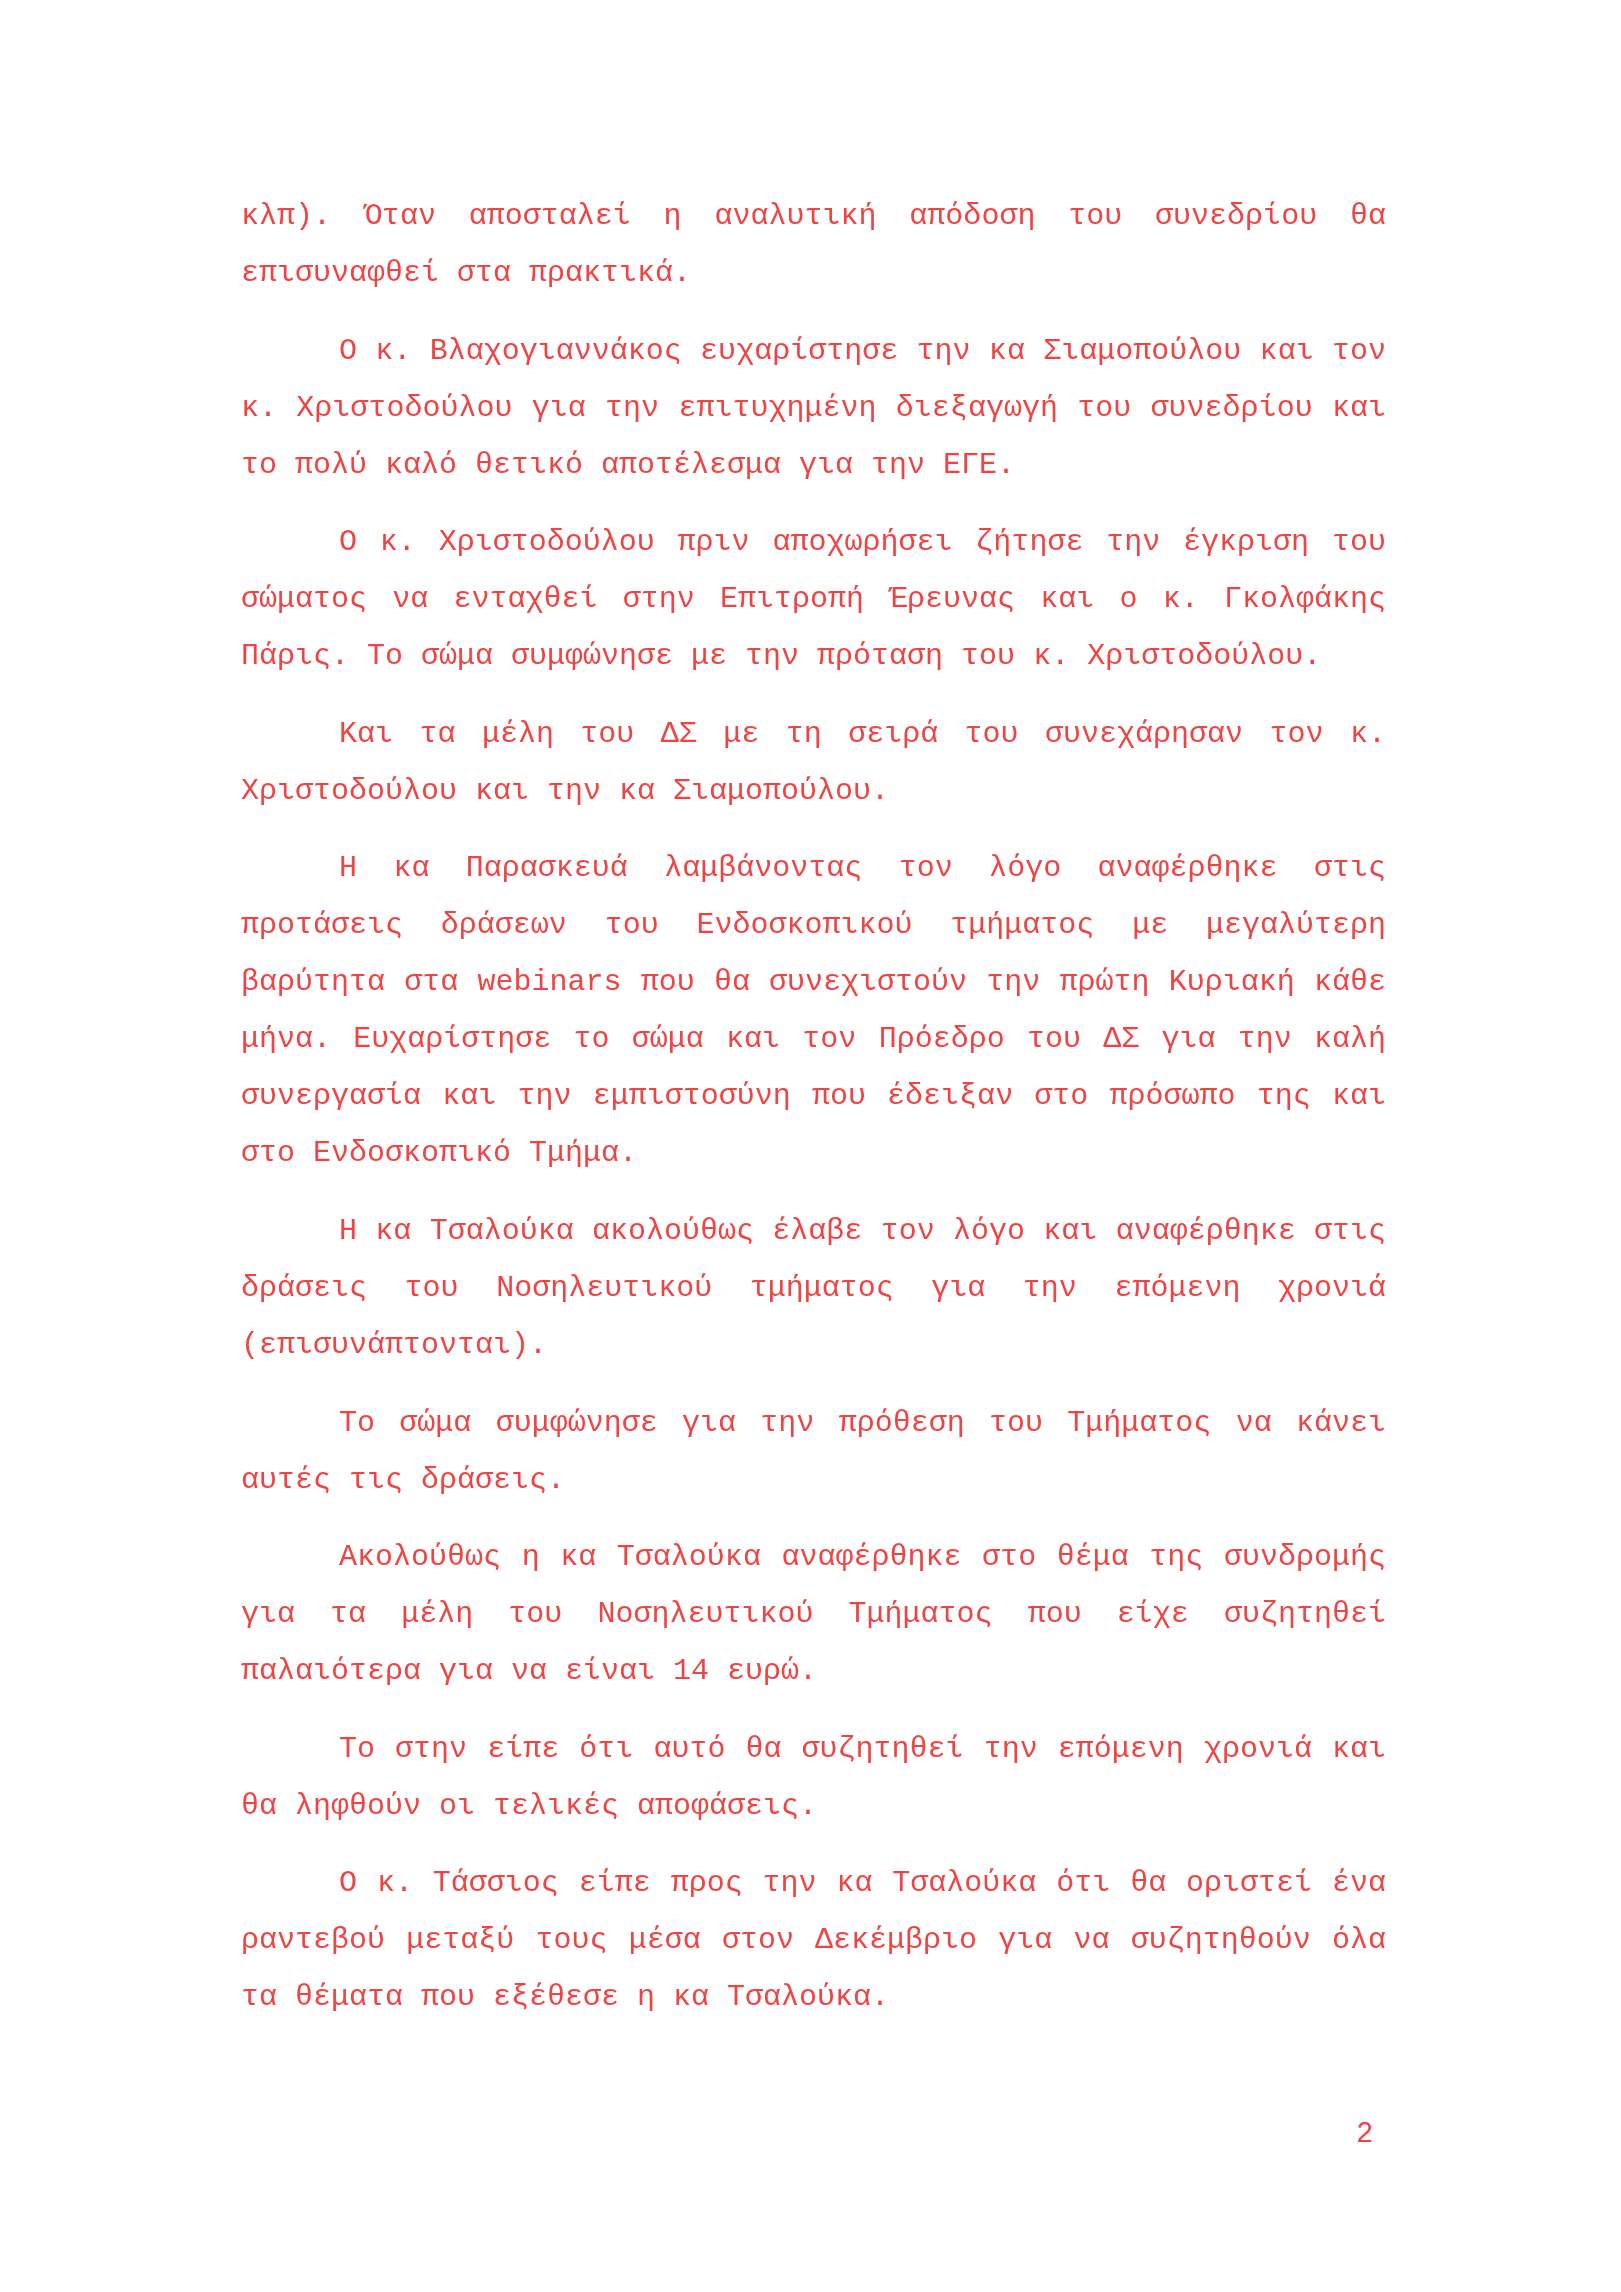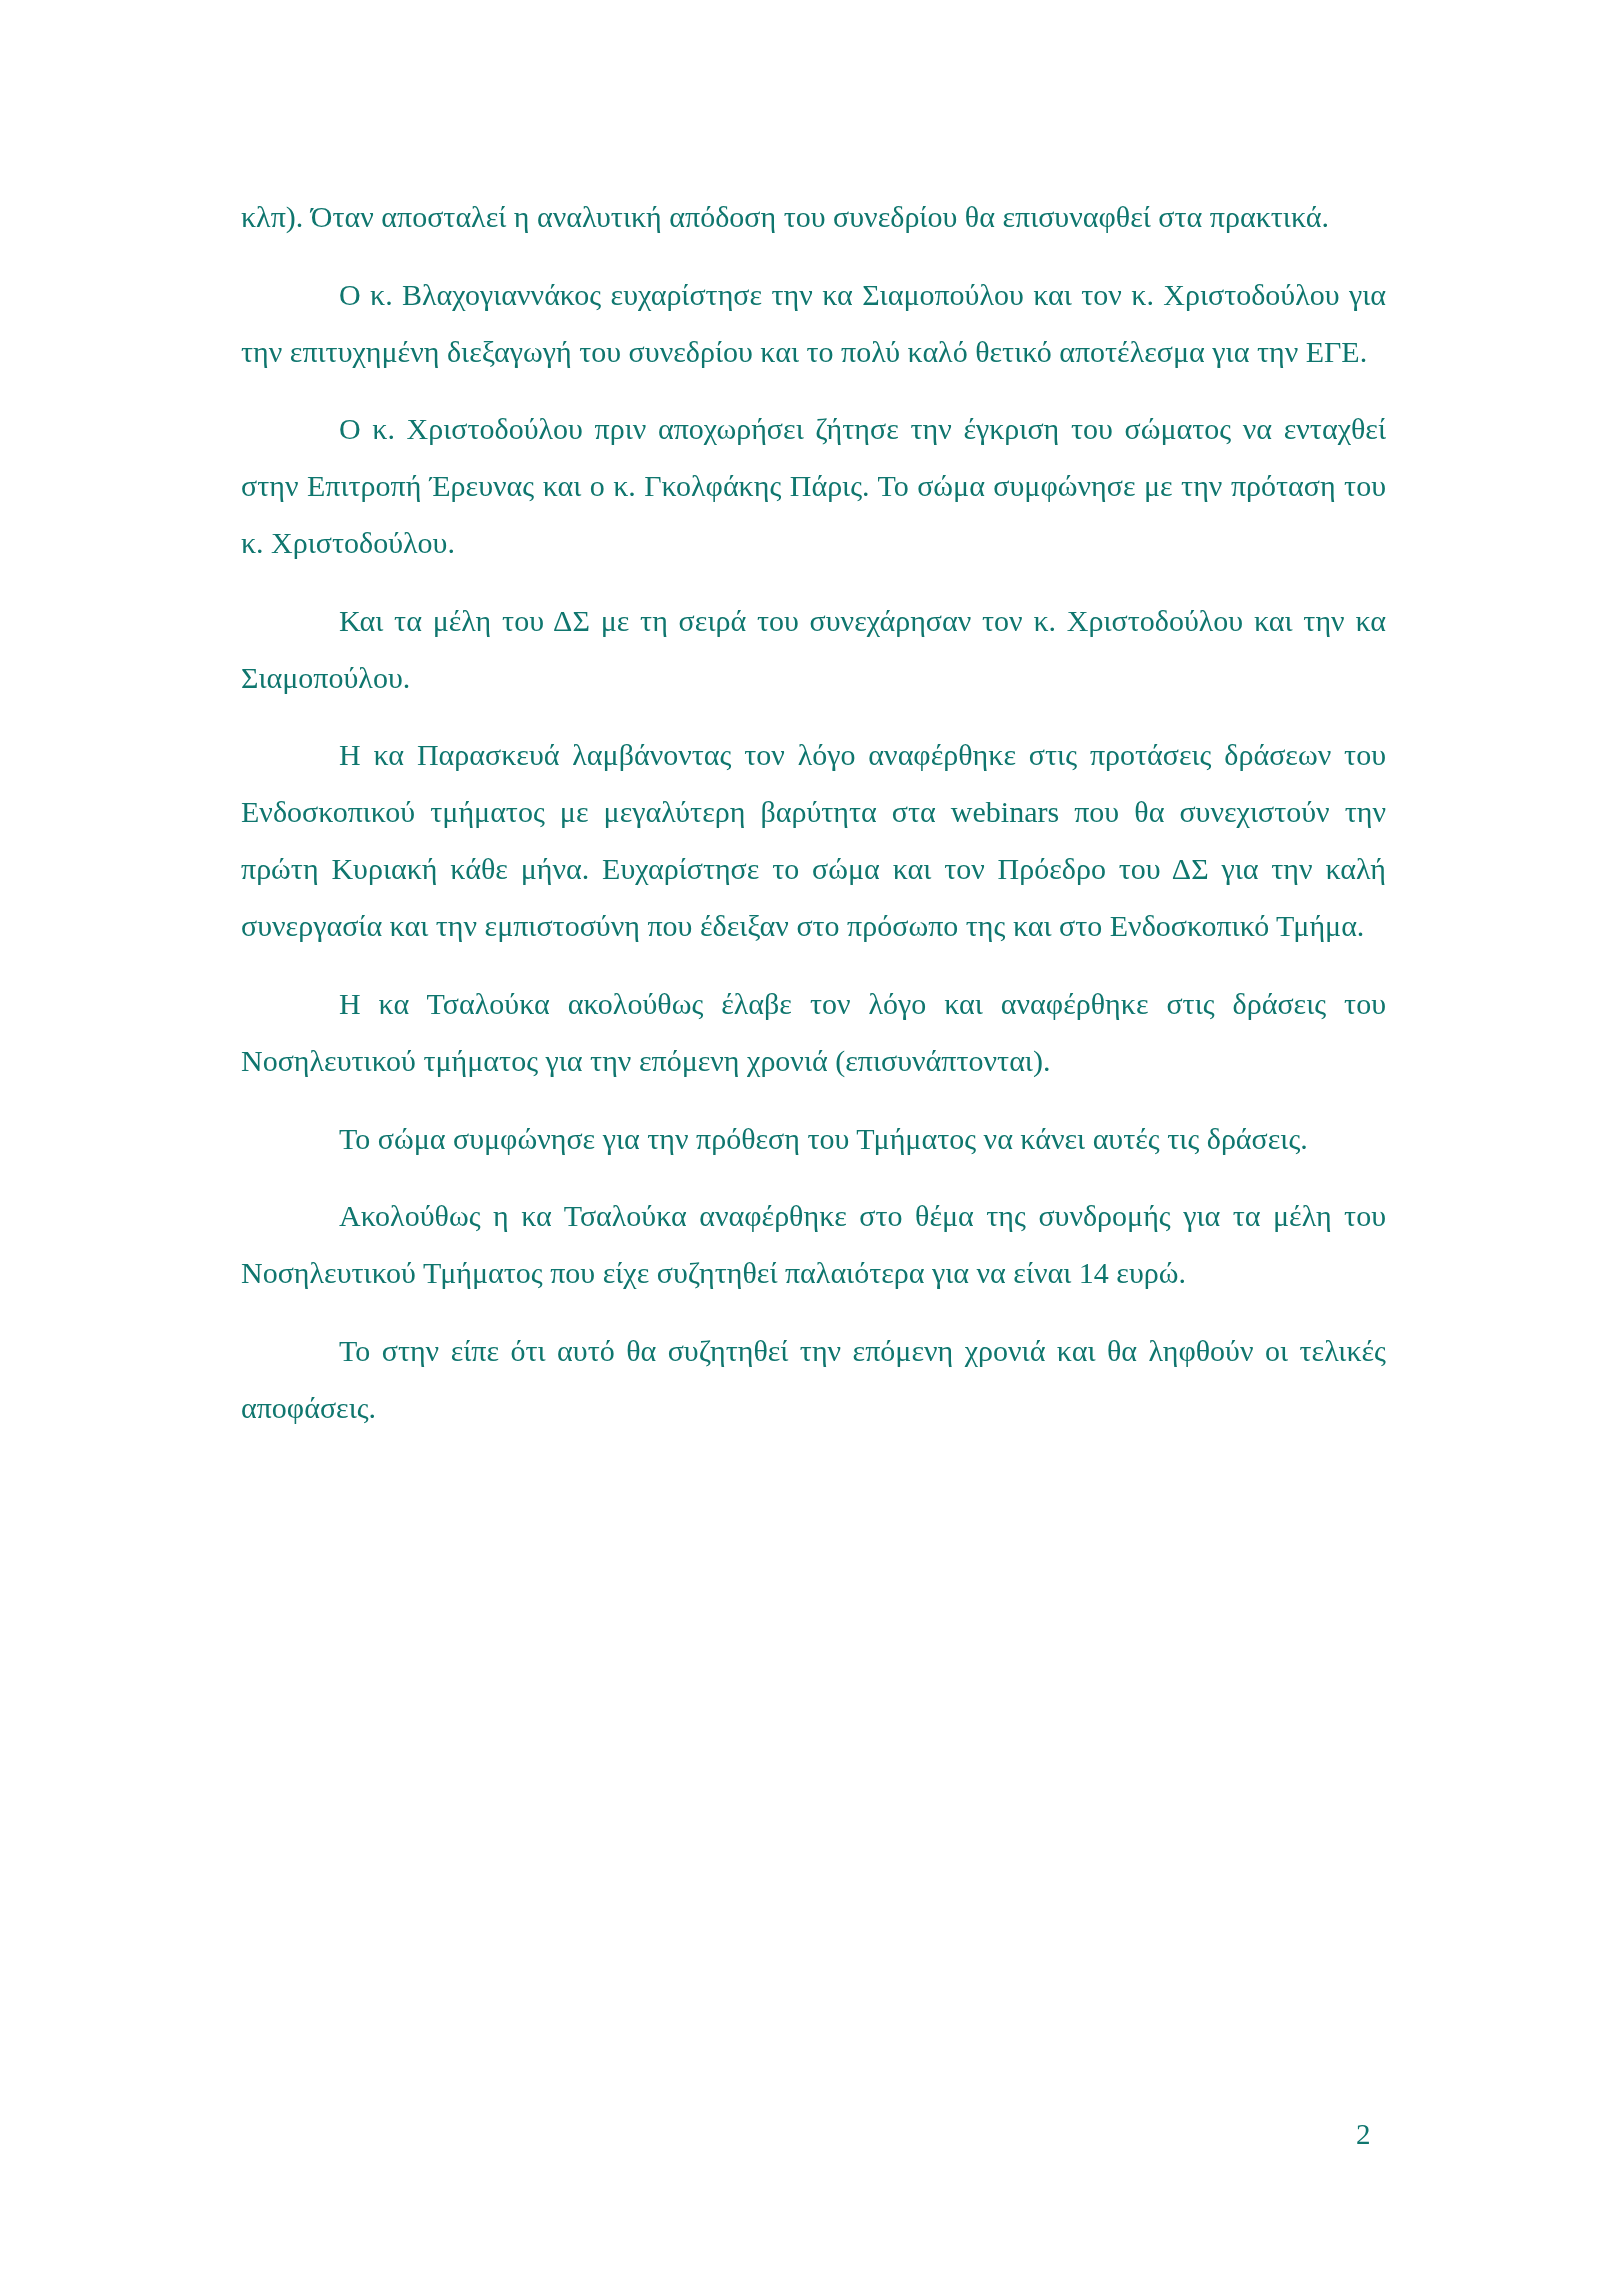--- a/index.html
+++ b/index.html
@@ -5,22 +5,22 @@
   html, body {
     margin: 0;
     padding: 0;
     background: #ffffff;
   }
   .page {
     position: relative;
     width: 1521px;
     height: 2293px;
     background: #ffffff;
-    color: #0f766e;
-    font-family: Liberation Serif, serif;
+    color: #ef4444;
+    font-family: Liberation Mono, monospace;
     overflow: hidden;
   }
   .content {
     position: absolute;
     left: 241px;
     top: 188px;
     width: 1145px;
     font-size: 30px;
     line-height: 57px;
     text-align: justify;
@@ -73,18 +73,19 @@
     <p>Η κα Παρασκευά λαμβάνοντας τον λόγο αναφέρθηκε στις προτάσεις δράσεων του Ενδοσκοπικού τμήματος με μεγαλύτερη βαρύτητα στα webinars που θα συνεχιστούν την πρώτη Κυριακή κάθε μήνα. Ευχαρίστησε το σώμα και τον Πρόεδρο του ΔΣ για την καλή συνεργασία και την εμπιστοσύνη που έδειξαν στο πρόσωπο της και στο Ενδοσκοπικό Τμήμα.</p>
 
     <p>Η κα Τσαλούκα ακολούθως έλαβε τον λόγο και αναφέρθηκε στις δράσεις του Νοσηλευτικού τμήματος για την επόμενη χρονιά (επισυνάπτονται).</p>
 
     <p>Το σώμα συμφώνησε για την πρόθεση του Τμήματος να κάνει αυτές τις δράσεις.</p>
 
     <p>Ακολούθως η κα Τσαλούκα αναφέρθηκε στο θέμα της συνδρομής για τα μέλη του Νοσηλευτικού Τμήματος που είχε συζητηθεί παλαιότερα για να είναι 14 ευρώ.</p>
 
     <p>Το στην είπε ότι αυτό θα συζητηθεί την επόμενη χρονιά και θα ληφθούν οι τελικές αποφάσεις.</p>
 
+    <p>Ο κ. Τάσσιος είπε προς την κα Τσαλούκα ότι θα οριστεί ένα ραντεβού μεταξύ τους μέσα στον Δεκέμβριο για να συζητηθούν όλα τα θέματα που εξέθεσε η κα Τσαλούκα.</p>
 
   </div>
 
   <span class="page-number">2</span>
 </div>
 
 
 </body></html>

